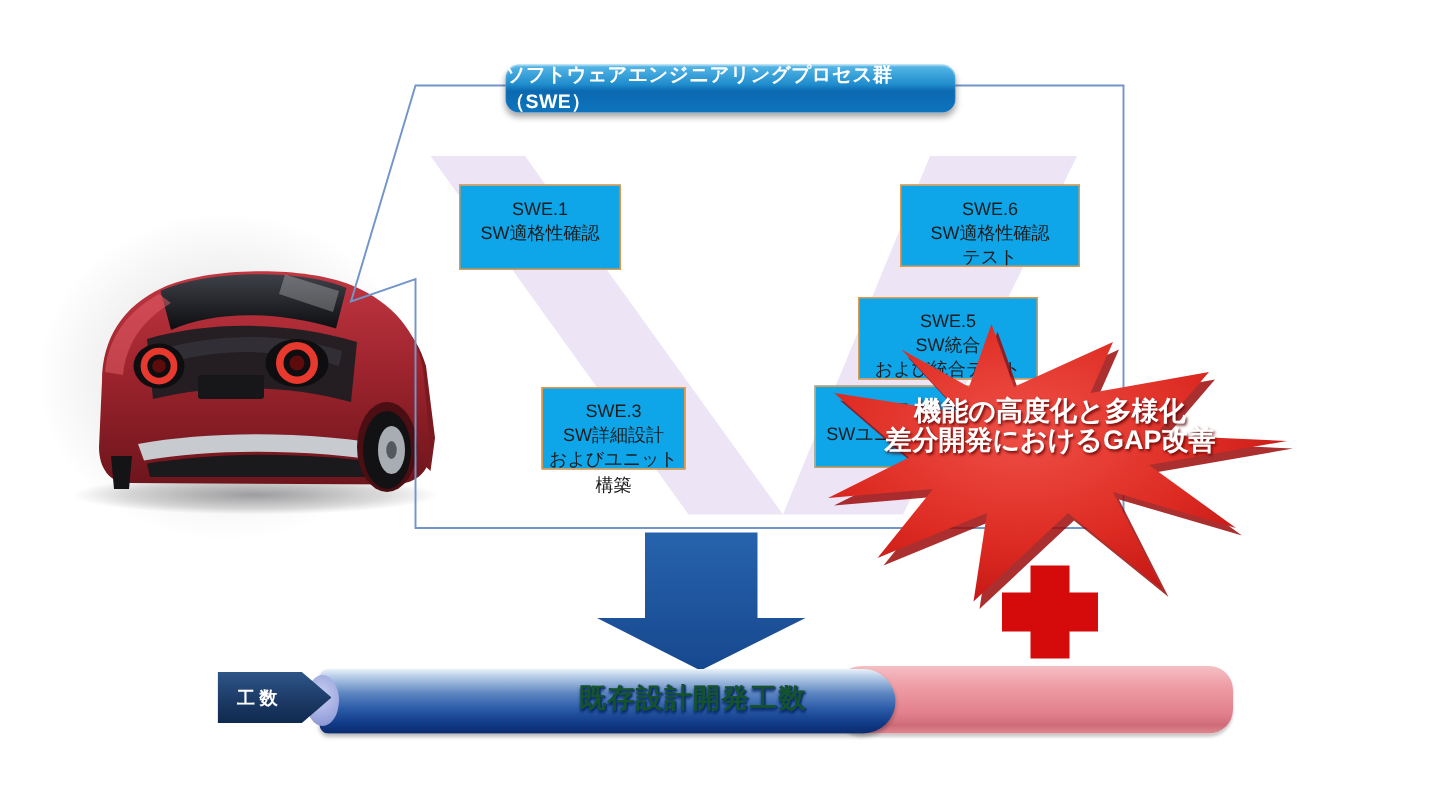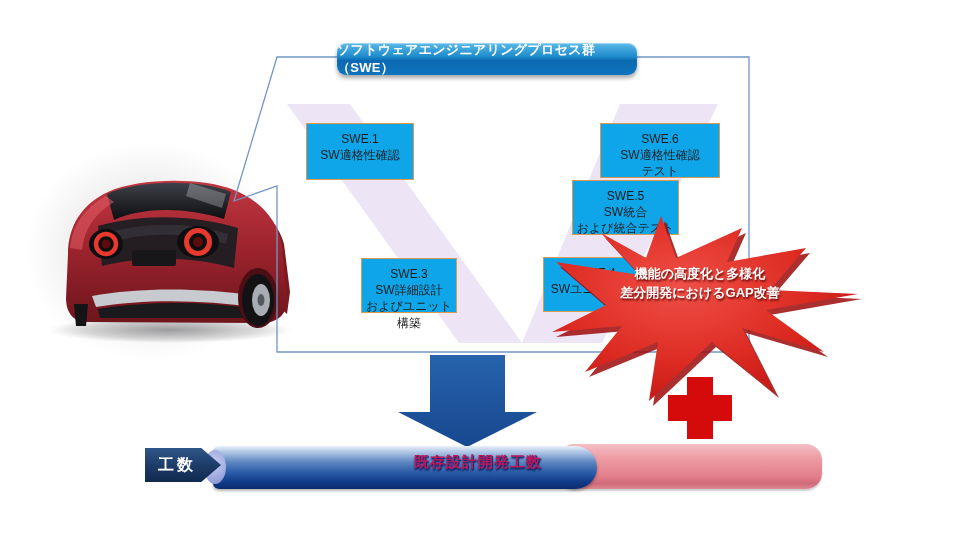--- a/index.html
+++ b/index.html
@@ -27,37 +27,37 @@
   .swe-box {
     position:absolute; z-index:6; background:#0ea5e9;
     border:1.4px solid #e0984a; box-sizing:border-box;
     text-align:center; color:#1c1c1c; font-size:12px; line-height:1.35;
     padding-top:7px;
   }
   #box1 { left:306px; top:123px; width:108px; height:57px; }
   #box2 { left:337px; top:190px; width:108px; height:56px; }
   #box3 { left:361px; top:258px; width:96px; height:55px; }
   #box4 { left:543px; top:257px; width:108px; height:55px; }
-  #box5 { left:572px; top:180px; width:107px; height:55px; }
+  #box5 { left:572px; top:198px; width:120px; height:55px; }
   #box6 { left:600px; top:123px; width:120px; height:55px; }
   .swe-box span { display:block; }
 
   
   #banner {
     left:337px; top:43px; width:300px; height:32px; z-index:7;
     border-radius:9px; display:flex; align-items:center; justify-content:flex-start;
     color:#ffffff; font-weight:bold; font-size:13px; letter-spacing:.3px;
     background:linear-gradient(180deg,#59b9e8 0%,#1f8ccc 42%,#0b69b0 55%,#0e74be 100%);
     box-shadow:0 3px 4px rgba(0,0,0,.35), inset 0 1px 1px rgba(255,255,255,.45);
   }
 
   
   #burst-text {
     left:565px; top:265px; width:270px; z-index:9;
-    color:#ffffff; font-weight:bold; font-size:13px; line-height:18.6px;
+    color:#ffffff; font-weight:bold; font-size:18px; line-height:18.6px;
     text-align:center; text-shadow:1px 1.5px 2px rgba(90,0,0,.85);
   }
 
   
   #bar-pink {
     left:558px; top:444px; width:264px; height:45px; z-index:10;
     border-radius:16px;
     background:linear-gradient(180deg,#f5bfc4 0%,#ee9da6 30%,#e2808c 70%,#cf6b78 88%,#dd8892 100%);
     box-shadow:0 2px 2px rgba(0,0,0,.2);
   }
@@ -68,26 +68,26 @@
     box-shadow:0 2px 3px rgba(0,0,0,.3);
   }
   #bar-cap {
     left:204px; top:450px; width:22px; height:34px; z-index:12; border-radius:50%;
     background:radial-gradient(circle at 40% 38%, #cad0f2 0%, #98a3dc 70%, #7f8bca 100%);
   }
   #axis-chevron {
     left:145px; top:448px; width:76px; height:34px; z-index:13;
     clip-path:polygon(0 0, 74% 0, 100% 50%, 74% 100%, 0 100%);
     background:linear-gradient(180deg,#2f5688 0%,#1c3a66 55%,#10294e 100%);
-    color:#ffffff; font-weight:bold; font-size:16px; letter-spacing:3px;
+    color:#ffffff; font-weight:bold; font-size:12px; letter-spacing:3px;
     display:flex; align-items:center; padding-left:13px; box-sizing:border-box;
   }
   .bar-label {
-    position:absolute; z-index:14; color:#be185d; font-weight:bold;
-    font-size:15px; letter-spacing:1px; text-align:right;
+    position:absolute; z-index:14; color:#14532d; font-weight:bold;
+    font-size:18px; letter-spacing:1px; text-align:center;
   }
   #label-existing  { left:382px; top:453px; width:160px;
     text-shadow:0 2px 2px #0a2b6e, 1px 1px 1px #0a2b6e; }
   #label-additional{ left:625px; top:453px; width:150px;
     text-shadow:0 2px 2px rgba(155,65,78,.95), 1px 1px 1px rgba(155,65,78,.9); }
 </style>
 </head>
 <body>
 
 <div id="canvas">

